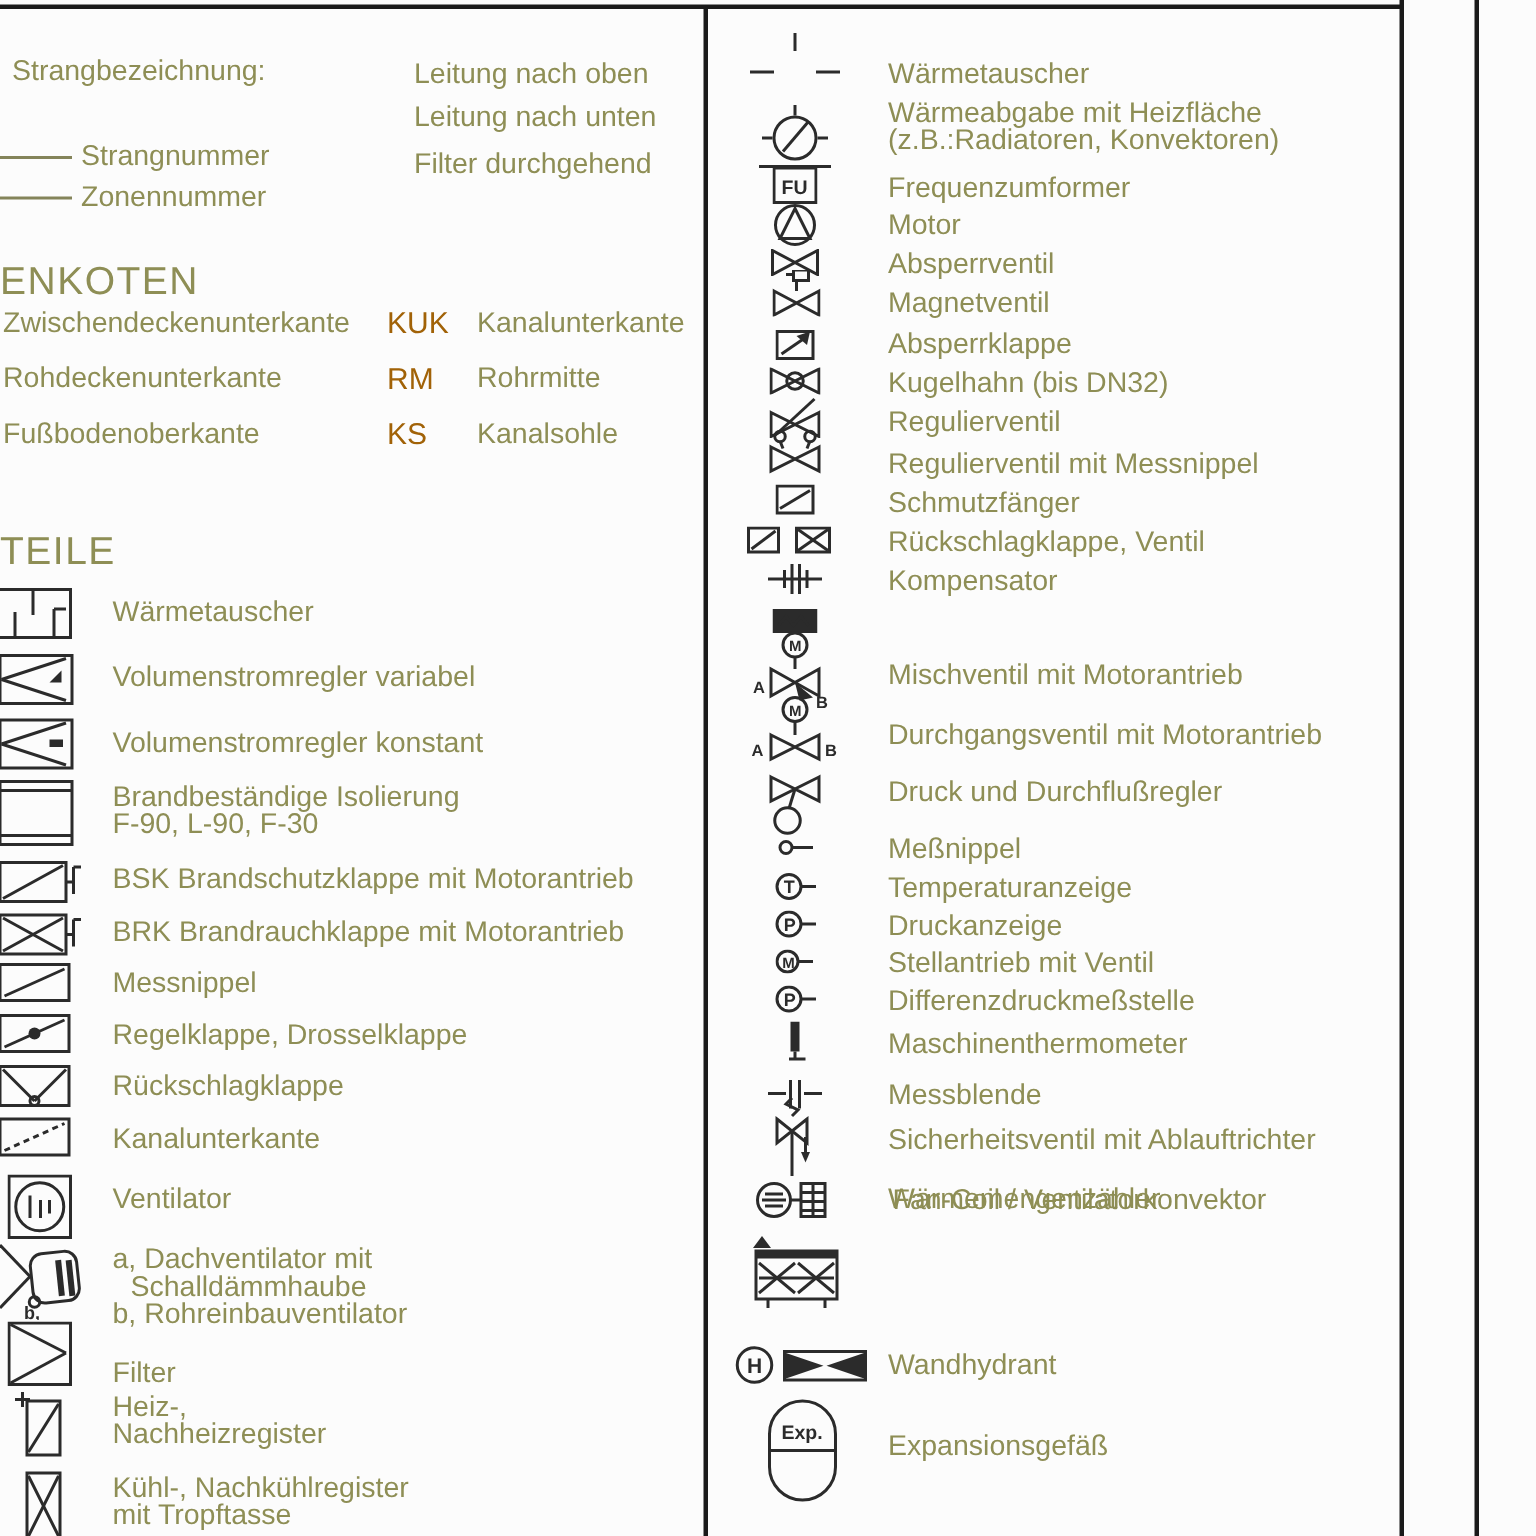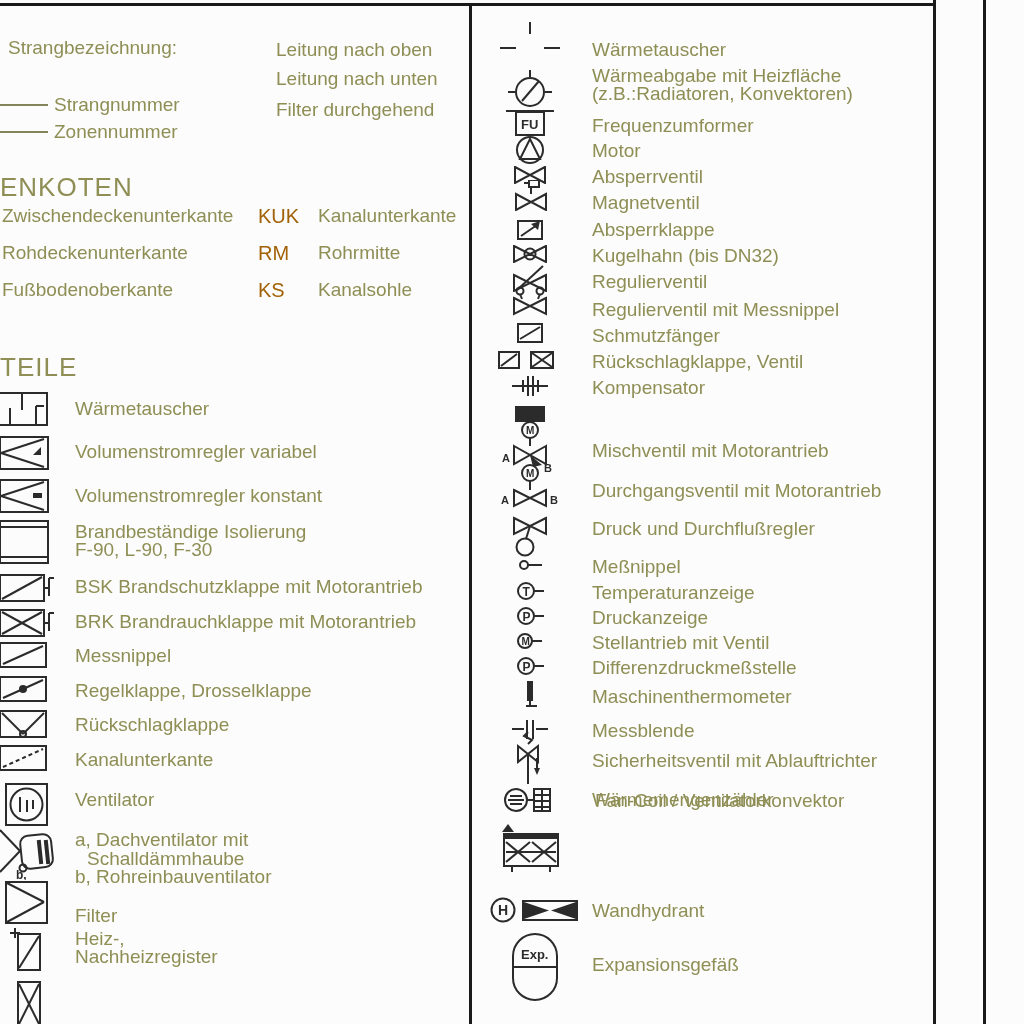--- a/index.html
+++ b/index.html
@@ -200,20 +200,24 @@
     <div>Nachheizregister</div>
   </div>
 
   <div class="icn" style="left:8px;top:980px">
     <svg width="40" height="44">
         <rect x="10" y="2" width="22" height="44" stroke-width="3"></rect>
         <line x1="11" y1="44" x2="31" y2="4" stroke-width="2.5"></line>
         <line x1="11" y1="4" x2="31" y2="44" stroke-width="2.5"></line>
       </svg>
   </div>
+  <div class="lb two" style="left:75px;top:984px">
+    <div>Kühl-, Nachkühlregister</div>
+    <div>mit Tropftasse</div>
+  </div>
 </div>
 
 <div class="col" style="left:470px;width:464px">
 
   <div class="icn" style="left:28px;top:22px">
     <svg width="64" height="32">
         <line x1="32" y1="0" x2="32" y2="12" stroke-width="2.5"></line>
         <line x1="2" y1="26" x2="18" y2="26" stroke-width="2.5"></line>
         <line x1="46" y1="26" x2="62" y2="26" stroke-width="2.5"></line>
       </svg>

